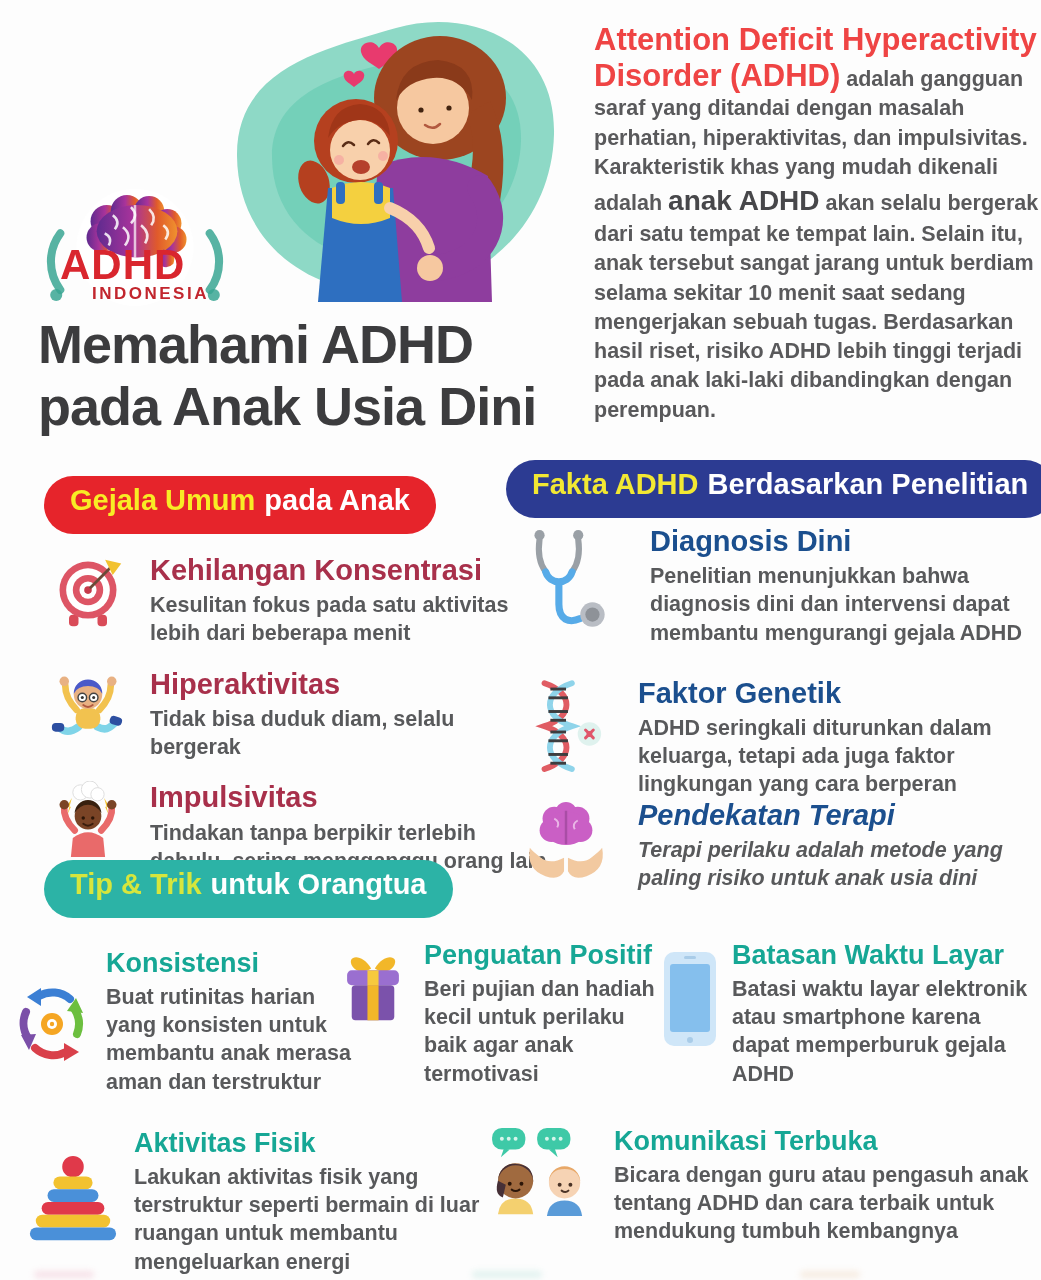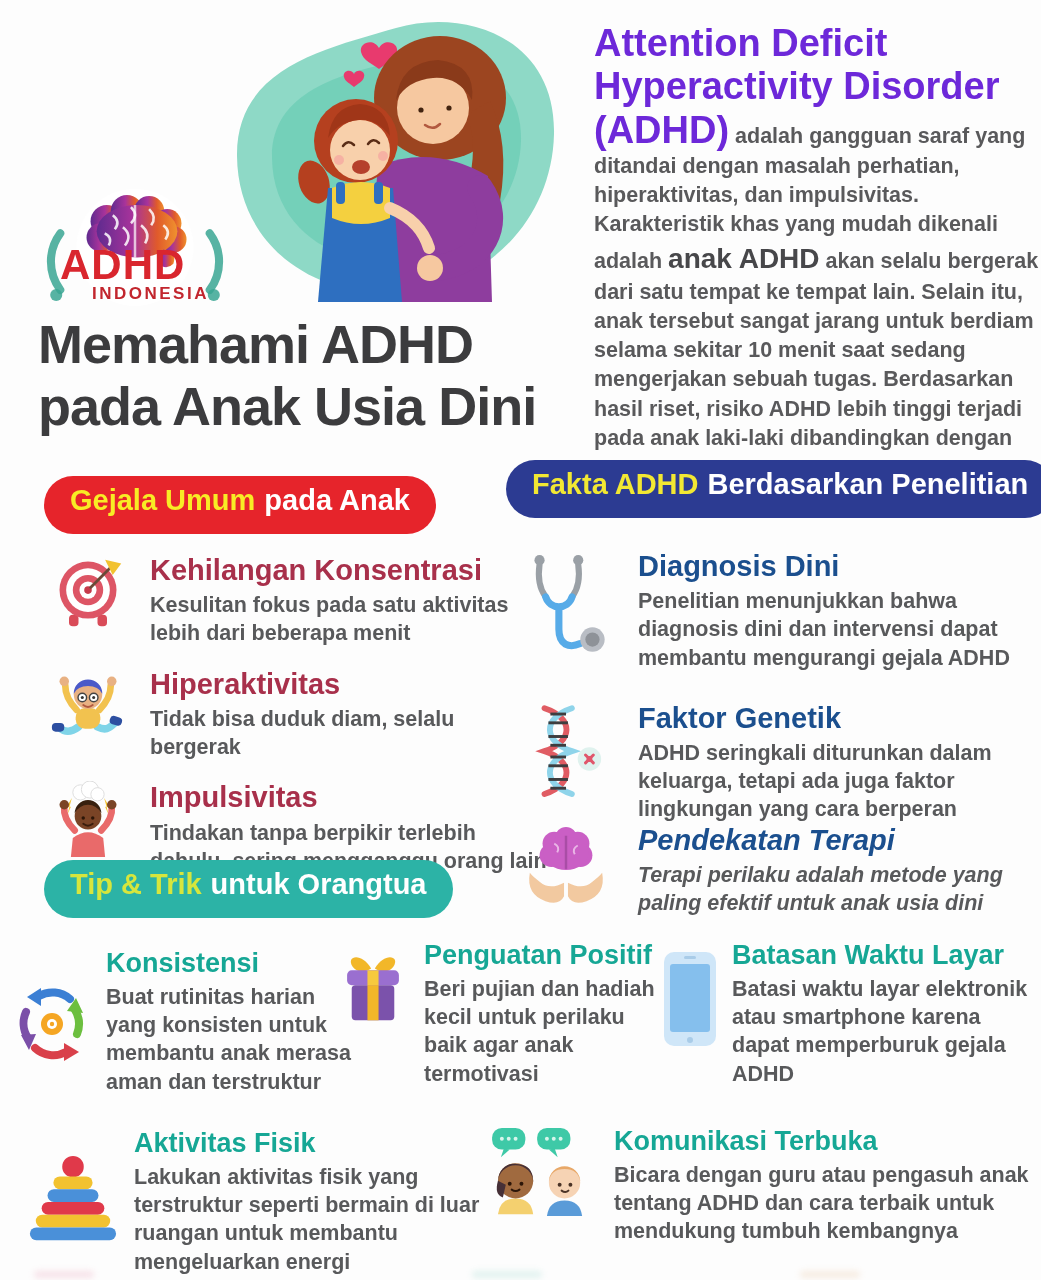--- a/index.html
+++ b/index.html
@@ -8,21 +8,21 @@
     background:#fdfdfd;overflow:hidden;
     font-family:"Liberation Sans",sans-serif;color:#58595b;
   }
   
   .logo{position:absolute;left:34px;top:180px;width:202px;height:138px;}
   .logo-brand{position:absolute;left:26px;top:64px;font-size:42px;font-weight:800;color:#d9262e;letter-spacing:1px;line-height:1;}
   .logo-country{position:absolute;left:58px;top:104px;font-size:17px;font-weight:700;color:#c2262e;letter-spacing:2.5px;}
   .hero{position:absolute;left:228px;top:6px;width:335px;height:296px;}
   .intro{position:absolute;left:594px;top:22px;width:446px;}
   .intro-text{margin:0;font-size:21.5px;line-height:1.36;color:#59595b;font-weight:600;}
-  .intro-lead{font-size:38px;line-height:1.14;font-weight:800;color:#6d28d9;text-align:right;}
+  .intro-lead{font-size:31px;line-height:1.14;font-weight:800;color:#ef4444;text-align:right;}
   .intro-strong{font-size:28px;font-weight:800;color:#47474a;}
   .title{position:absolute;left:38px;top:314px;width:560px;margin:0;
     font-size:54px;line-height:1.14;font-weight:800;color:#3c3c3e;letter-spacing:-1px;}
   
   .badge{display:inline-block;white-space:nowrap;border-radius:34px;padding:9px 26px 17px;font-size:29px;font-weight:800;line-height:1.1;}
   .badge .rest{color:#ffffff;margin-left:9px;}
   .badge-gejala{background:#e6242b;}
   .badge-gejala .hl{color:#f8ec25;}
   .badge-fakta{background:#2c3b92;}
   .badge-fakta .hl{color:#f2e833;}
@@ -34,21 +34,21 @@
   .item{display:flex;align-items:flex-start;}
   .item .icn{flex:0 0 auto;display:flex;justify-content:center;}
   .item .txt h3{margin:0 0 4px;font-size:29px;font-weight:800;line-height:1.15;}
   .item .txt p{margin:0;font-size:21.5px;line-height:1.31;color:#58595b;font-weight:600;}
   .col-gejala .item .icn{width:88px;margin-right:18px;}
   .col-gejala .item h3{color:#a8304b;}
   .col-gejala .item{margin-top:20px;}
   .col-gejala .item:first-of-type{margin-top:18px;}
   .col-fakta .item .icn{width:120px;margin-right:12px;}
   .col-fakta .item h3{color:#1b4f8e;}
-  .fk1{margin-top:32px;} .fk2{margin-top:30px;} .fk3{font-style:italic;}
+  .fk1{margin-top:7px;gap:12px;} .fk2{margin-top:30px;} .fk3{font-style:italic;}
   
   .tips-badge{position:absolute;left:44px;top:860px;}
   .tip{position:absolute;display:flex;align-items:flex-start;}
   .tip .icn{flex:0 0 auto;margin-right:14px;display:flex;justify-content:center;}
   .tip h3{margin:0 0 4px;font-size:27px;font-weight:800;color:#16a795;line-height:1.15;}
   .tip p{margin:0;font-size:21.5px;line-height:1.31;color:#58595b;font-weight:600;}
   .tip0{left:12px;top:948px;width:340px;}
   .tip0 .icn{margin-top:36px;}
   .tip1{left:336px;top:940px;width:328px;}
   .tip1 .icn{margin-top:8px;}
@@ -286,21 +286,21 @@
             <ellipse cx="45" cy="30" rx="23" ry="17"></ellipse>
           </g>
           <path d="M45,12 L45,46" stroke="#a94da6" stroke-width="2.5"></path>
           <path d="M33,20 q6,3 3,9 M57,22 q-6,3 -3,9" stroke="#e9b6e6" stroke-width="2" fill="none"></path>
           <path d="M8,50 Q4,72 24,79 Q38,84 43,74 L43,60 Q28,68 18,59 Q11,54 8,50Z" fill="#f2c9a0"></path>
           <path d="M82,50 Q86,72 66,79 Q52,84 47,74 L47,60 Q62,68 72,59 Q79,54 82,50Z" fill="#f2c9a0"></path>
         </svg>
       </span>
       <span class="txt">
         <h3>Pendekatan Terapi</h3>
-        <p>Terapi perilaku adalah metode yang paling efektif untuk anak usia dini</p>
+        <p>Terapi perilaku adalah metode yang paling risiko untuk anak usia dini</p>
       </span>
     </div>
   </div>
 
   <div class="tips-badge">
     <div class="badge badge-tips">
       <span class="hl">Tip &amp; Trik</span><span class="rest">untuk Orangtua</span>
     </div>
   </div>
 

